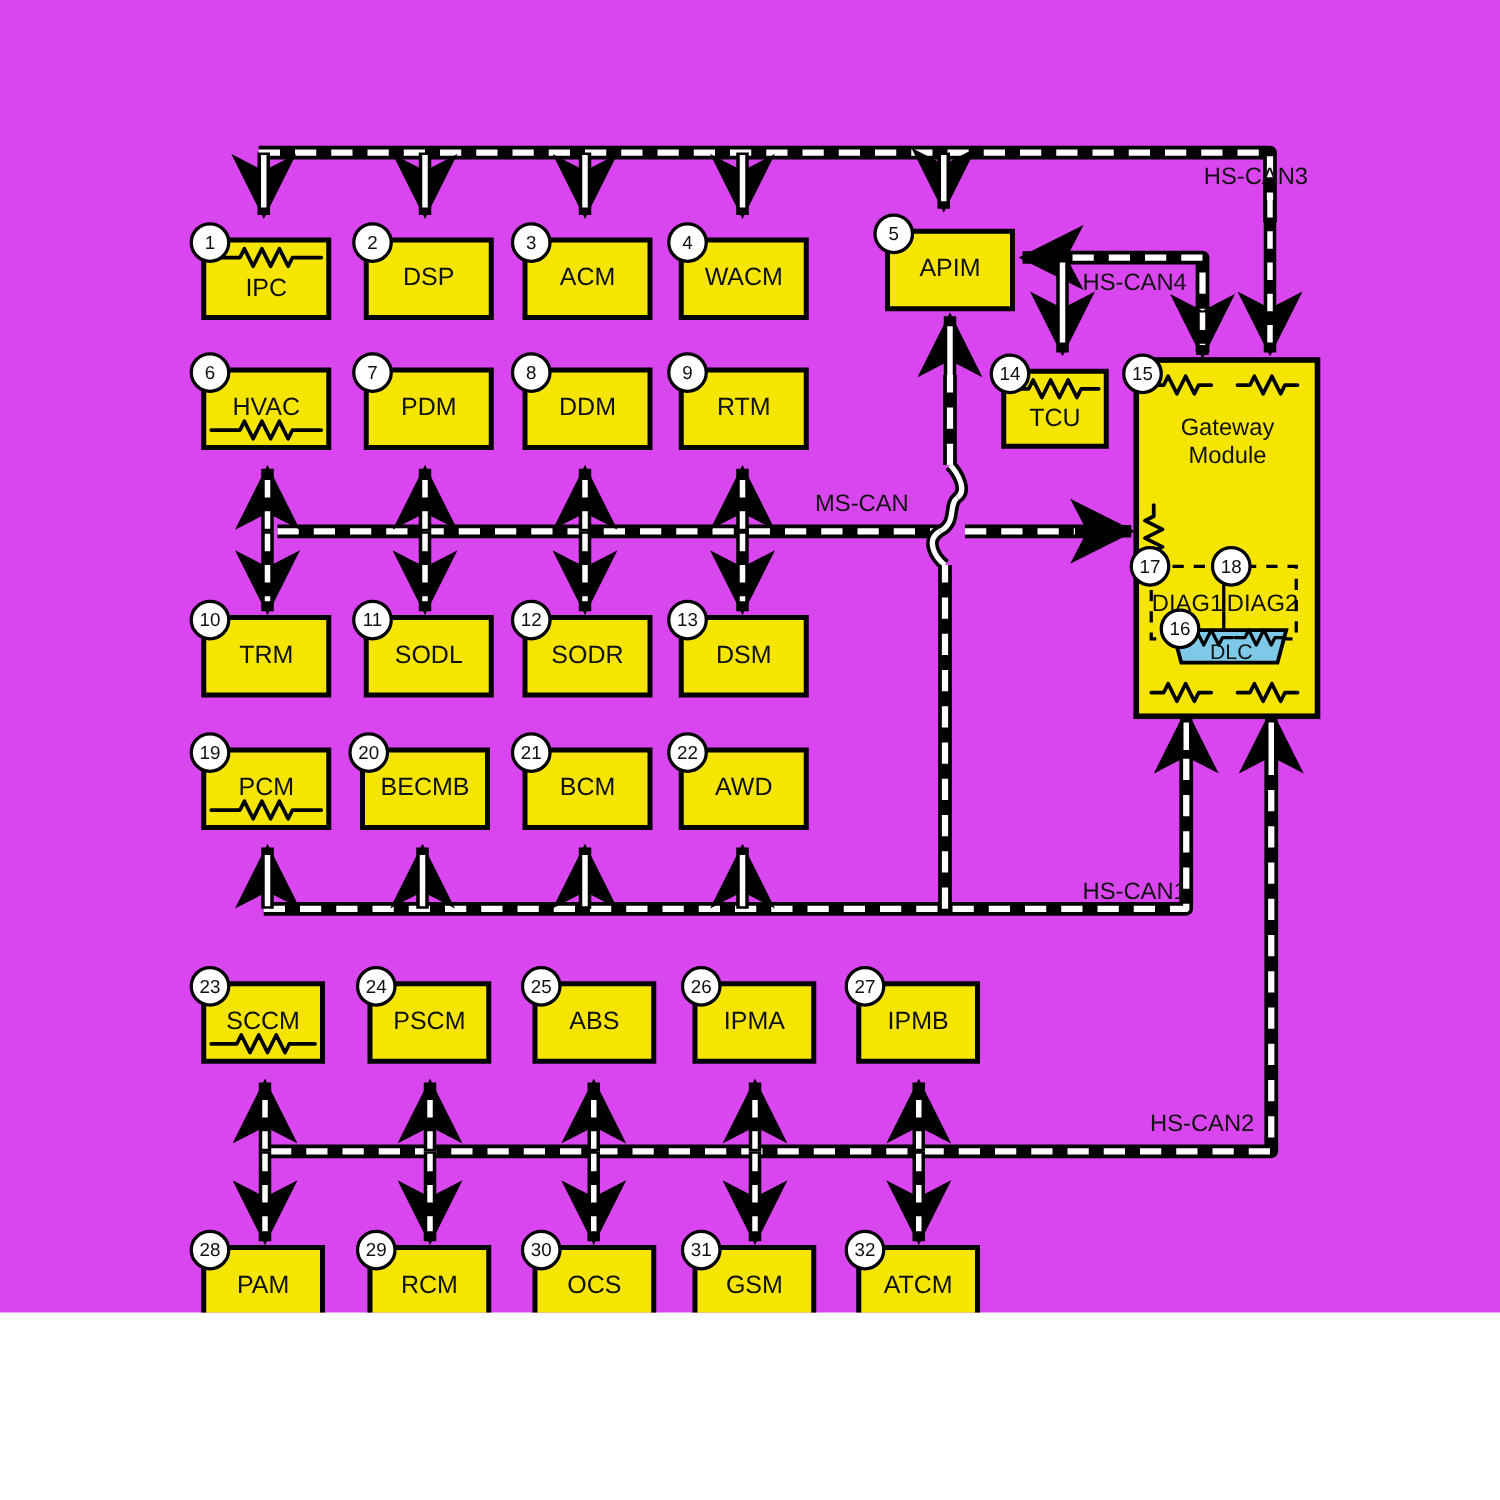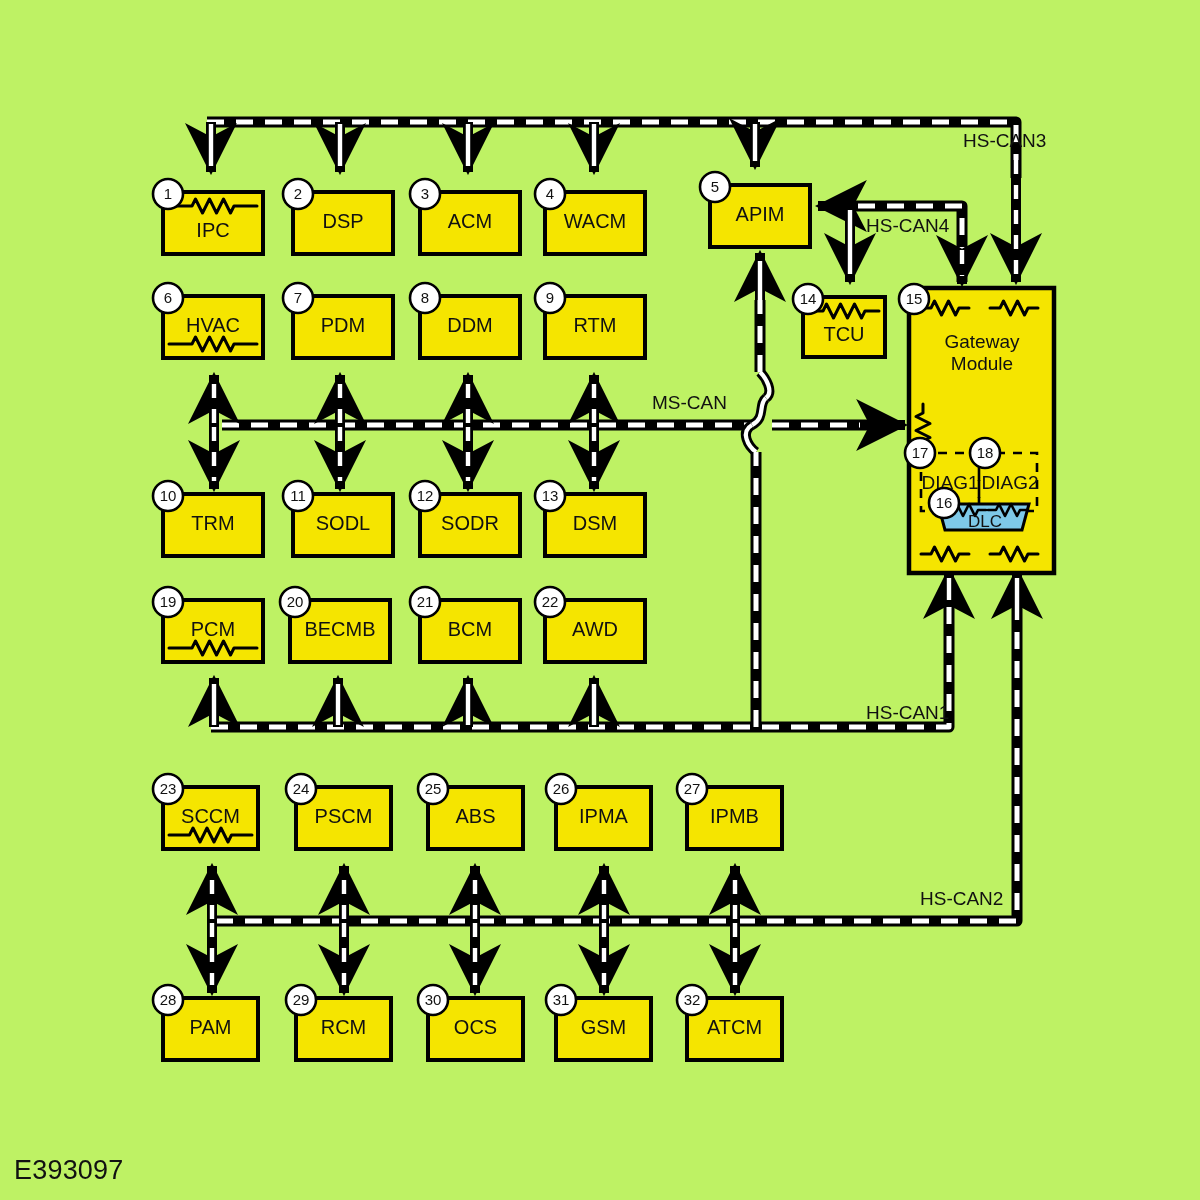--- a/index.html
+++ b/index.html
@@ -1,17 +1,17 @@
 <!DOCTYPE html>
 <html><head>
 <meta charset="utf-8">
 <style>
   html,body{margin:0;padding:0;background:#fff;}
   body{width:1200px;height:1200px;font-family:"Liberation Sans",sans-serif;}
-  #stage{position:relative;width:1200px;height:1200px;overflow:hidden;background:#bef264;}
+  #stage{position:relative;width:1200px;height:1050px;overflow:hidden;background:#d946ef;}
   #svgroot{position:absolute;left:0;top:0;width:1200px;height:1200px;}
   .cap{position:absolute;left:14px;top:1155px;font-size:27px;color:#111;letter-spacing:.2px;}
 </style>
 </head>
 <body>
 
 <div id="stage">
   <svg id="svgroot" viewBox="0 0 1200 1200">
     <defs>
       <marker id="arrH" viewBox="0 0 10 10" refX="9.4" refY="5" markerWidth="5.2" markerHeight="5.2" orient="auto-start-reverse">

